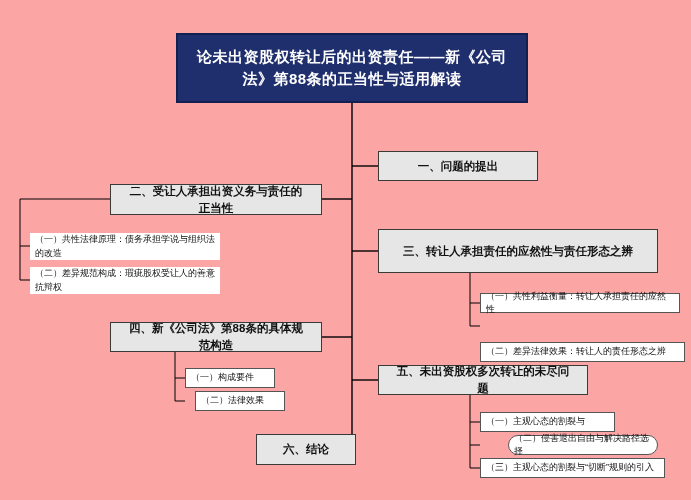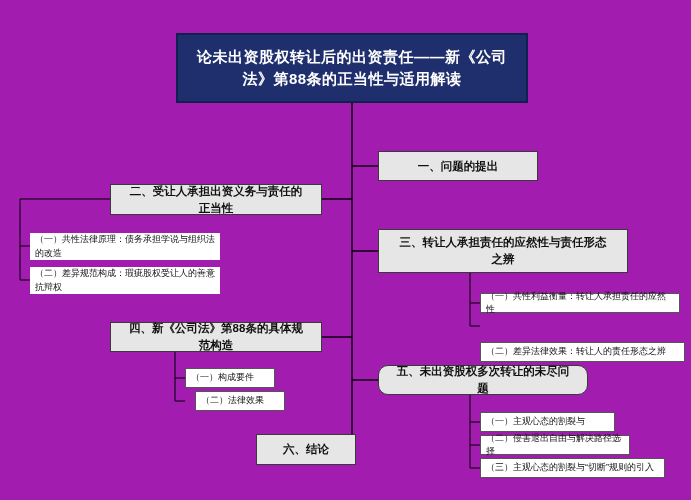--- a/index.html
+++ b/index.html
@@ -7,21 +7,21 @@
     padding: 0;
     background: #ffffff;
   }
   body {
     font-family: "Liberation Sans", sans-serif;
   }
   #canvas {
     position: relative;
     width: 691px;
     height: 500px;
-    background: #a21caf;
+    background: #fca5a5;
     overflow: hidden;
   }
   svg.lines {
     position: absolute;
     left: 0;
     top: 0;
     width: 691px;
     height: 500px;
     pointer-events: none;
   }
@@ -103,35 +103,35 @@
   <div class="node node-title" style="left:176px; top:33px; width:352px; height:70px;">论未出资股权转让后的出资责任——新《公司法》第88条的正当性与适用解读</div>
 
   <div class="node node-main" style="left:378px; top:151px; width:160px; height:30px;">一、问题的提出</div>
 
   <div class="node node-main" style="left:110px; top:184px; width:212px; height:31px;">二、受让人承担出资义务与责任的正当性</div>
 
   <div class="node node-sub noborder" style="left:30px; top:233px; width:190px; height:27px;">（一）共性法律原理：债务承担学说与组织法的改造</div>
 
   <div class="node node-sub noborder" style="left:30px; top:267px; width:190px; height:27px;">（二）差异规范构成：瑕疵股权受让人的善意抗辩权</div>
 
-  <div class="node node-main" style="left:378px; top:229px; width:250px; height:44px;">三、转让人承担责任的应然性与责任形态之辨</div>
+  <div class="node node-main" style="left:378px; top:229px; width:280px; height:44px;">三、转让人承担责任的应然性与责任形态之辨</div>
 
   <div class="node node-sub" style="left:480px; top:293px; width:200px; height:20px;">（一）共性利益衡量：转让人承担责任的应然性</div>
 
   <div class="node node-sub" style="left:480px; top:316px; width:205px; height:20px;margin-top:26px;">（二）差异法律效果：转让人的责任形态之辨</div>
 
   <div class="node node-main" style="left:110px; top:322px; width:212px; height:30px;">四、新《公司法》第88条的具体规范构造</div>
 
   <div class="node node-sub" style="left:185px; top:368px; width:90px; height:20px;">（一）构成要件</div>
 
   <div class="node node-sub" style="left:195px; top:391px; width:90px; height:20px;">（二）法律效果</div>
 
-  <div class="node node-main" style="left:378px; top:365px; width:210px; height:30px;border-radius:10px;">五、未出资股权多次转让的未尽问题</div>
+  <div class="node node-main" style="left:378px; top:365px; width:210px; height:30px;">五、未出资股权多次转让的未尽问题</div>
 
   <div class="node node-sub" style="left:480px; top:412px; width:135px; height:20px;">（一）主观心态的割裂与</div>
 
-  <div class="node node-sub" style="left:480px; top:435px; width:150px; height:20px;">（二）侵害退出自由与解决路径选择</div>
+  <div class="node node-sub" style="left:508px; top:435px; width:150px; height:20px;border-radius:10px;">（二）侵害退出自由与解决路径选择</div>
 
   <div class="node node-sub" style="left:480px; top:458px; width:185px; height:20px;">（三）主观心态的割裂与“切断”规则的引入</div>
 
   <div class="node node-main" style="left:256px; top:434px; width:100px; height:31px;">六、结论</div>
 
 </div>
 
 </body></html>

